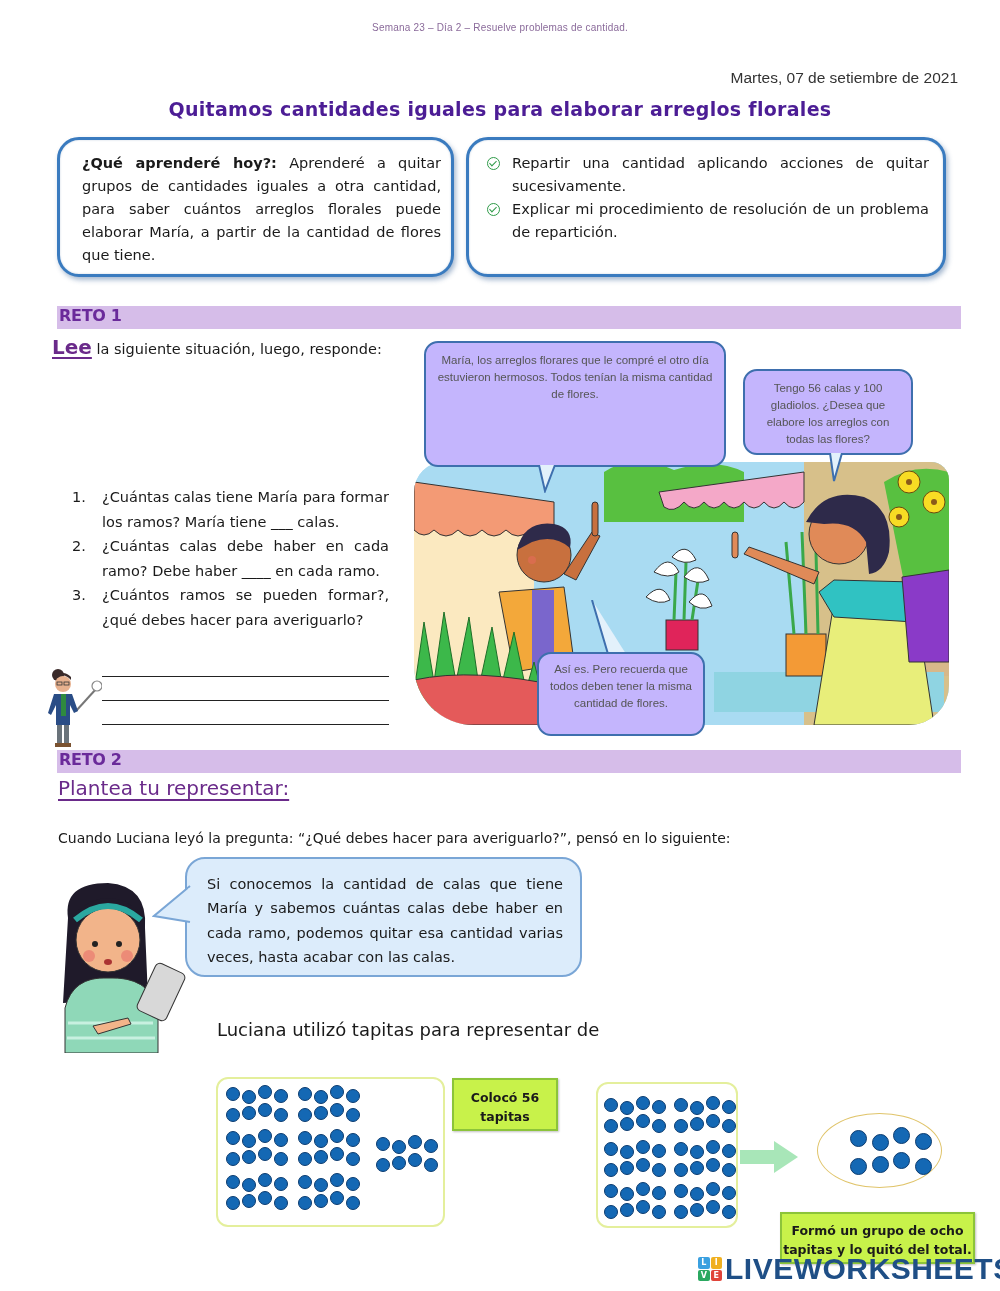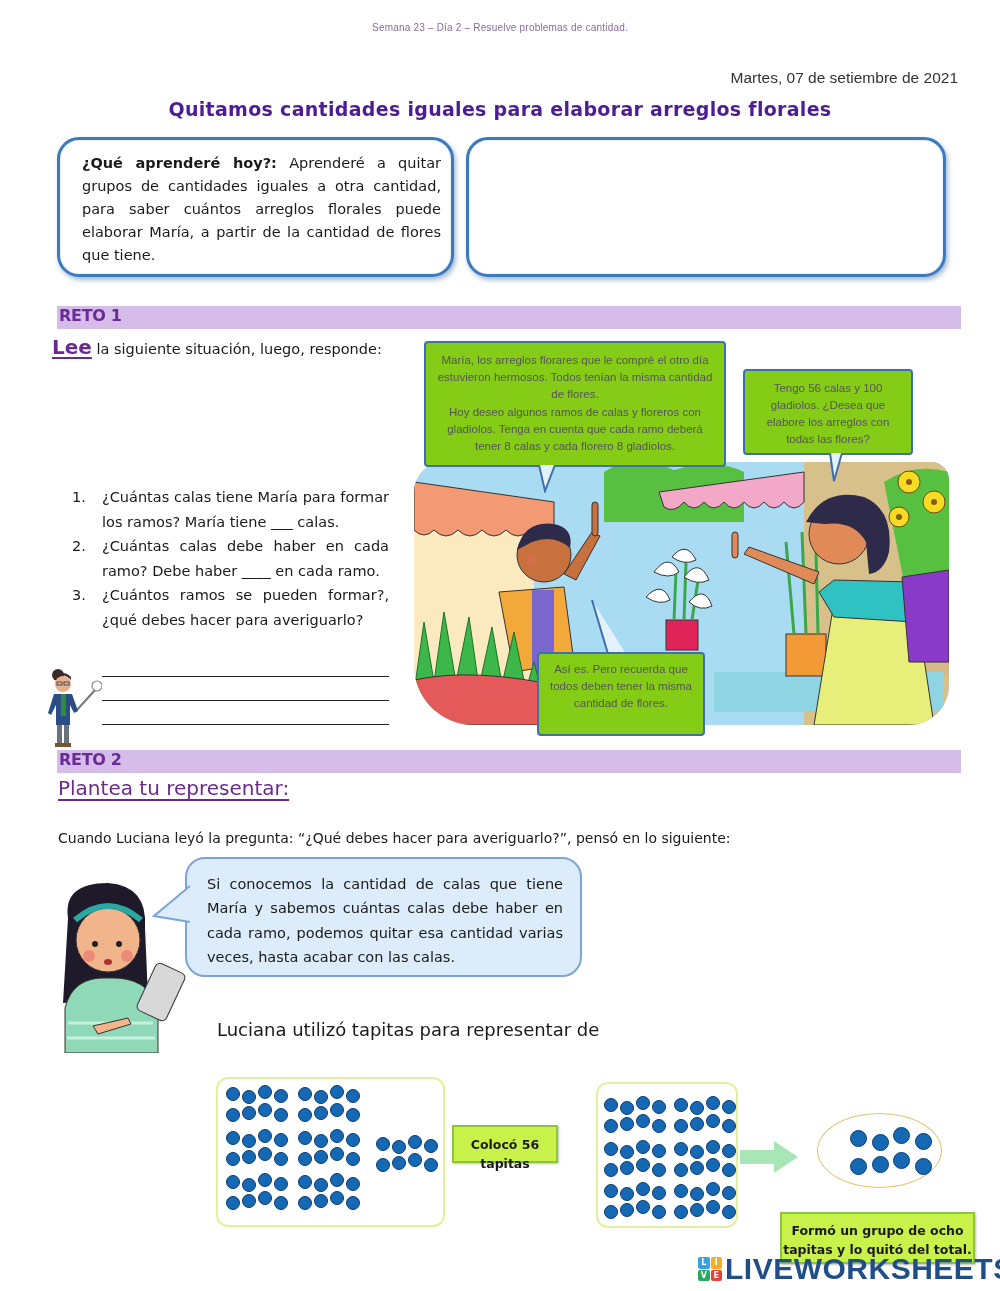--- a/index.html
+++ b/index.html
@@ -28,42 +28,42 @@
 
   .questions { left: 66px; top: 485px; width: 323px; font-size: 14.5px; line-height: 24.5px; }
   .questions ol { list-style: none; }
   .questions li { position: relative; padding-left: 36px; text-align: justify; }
   .questions li .n { position: absolute; left: 6px; top: 0; }
   .ans-line { left: 102px; width: 287px; border-top: 1.5px solid #222; }
 
   .teacher { left: 46px; top: 667px; width: 56px; height: 82px; }
 
   .scene { left: 414px; top: 462px; width: 535px; height: 263px; border-radius: 30px 18px 40px 60px; overflow: hidden; background: #a9dbf2; }
-  .bubble { background: #84cc16; border: 2px solid #3e6fae; border-radius: 4px; text-align: center; font-family: "Liberation Sans", sans-serif; color: #555; font-size: 11.5px; line-height: 17px; }
+  .bubble { background: #c4b5fd; border: 2px solid #3e6fae; border-radius: 14px; text-align: center; font-family: "Liberation Sans", sans-serif; color: #555; font-size: 11.5px; line-height: 17px; }
   .bubble1 { left: 424px; top: 341px; width: 302px; height: 126px; padding: 9px 8px 0; }
   .bubble1 p + p { margin-top: 1px; }
   .bubble2 { left: 743px; top: 369px; width: 170px; height: 86px; padding: 9px 8px 0; }
   .bubble3 { left: 537px; top: 652px; width: 168px; height: 84px; padding: 7px 6px 0; }
 
   .plantea { left: 58px; top: 776px; font-size: 20px; color: #6a2a8a; text-decoration: underline; text-underline-offset: 4px; text-decoration-thickness: 2px; }
   .cuando { left: 58px; top: 830px; font-size: 14px; }
 
   .girl { left: 53px; top: 878px; width: 145px; height: 175px; }
   .lbubble { left: 185px; top: 857px; width: 397px; height: 120px; background: #dcecfb; border: 2px solid #7aa6d6; border-radius: 20px; padding: 13px 17px 0 20px; font-size: 14.5px; line-height: 24.3px; text-align: justify; }
 
   .luciana { left: 217px; top: 1018px; font-size: 18px; line-height: 24.5px; }
 
   .tray { border: 2px solid #e4ef9c; border-radius: 12px; background: #fff; }
   .tray1 { left: 216px; top: 1077px; width: 229px; height: 150px; }
   .tray2 { left: 596px; top: 1082px; width: 142px; height: 146px; }
   .dot { position: absolute; width: 14px; height: 14px; border-radius: 50%; background: #1468b4; border: 1.5px solid #0c3c70; }
   .dot.big { width: 17px; height: 17px; }
 
   .label-box { background: #c8f24a; border: 2px solid #8cc43a; font-family: "DejaVu Sans", sans-serif; font-weight: bold; font-size: 12.5px; text-align: center; color: #1a1a1a; box-shadow: 1px 1px 2px rgba(0,0,0,0.25); }
-  .label1 { left: 452px; top: 1125px; width: 106px; height: 38px; padding-top: 8px; line-height: 19px; }
+  .label1 { left: 452px; top: 1078px; width: 106px; height: 53px; padding-top: 8px; line-height: 19px; }
   .label2 { left: 780px; top: 1212px; width: 195px; height: 52px; padding-top: 7px; line-height: 19px; }
 
   .arrow { left: 740px; top: 1141px; width: 58px; height: 32px; }
   .oval { left: 817px; top: 1113px; width: 125px; height: 75px; border: 1.5px solid #e0c46a; border-radius: 50%; }
 
   .lw { left: 698px; top: 1253px; height: 32px; display: flex; align-items: center; }
   .lw-logo { width: 24px; height: 24px; display: grid; grid-template-columns: 1fr 1fr; grid-template-rows: 1fr 1fr; gap: 1px; margin-right: 3px; }
   .lw-logo span { display: block; font-size: 8px; font-weight: bold; color: #fff; text-align: center; line-height: 11px; border-radius: 2px; }
   .lw-text { font-family: "Liberation Sans", sans-serif; font-weight: bold; font-size: 30px; color: #1f4f86; letter-spacing: 0.5px; line-height: 32px; }
 </style>
@@ -72,20 +72,24 @@
 
 <div class="abs week">Semana 23 – Día 2 – Resuelve problemas de cantidad.</div>
 <div class="abs date">Martes, 07 de setiembre de 2021</div>
 <div class="abs title">Quitamos cantidades iguales para elaborar arreglos florales</div>
 
 <div class="abs goal-box goal-left">
   <b>¿Qué aprenderé hoy?:</b>
   <span>Aprenderé a quitar grupos de cantidades iguales a otra cantidad, para saber cuántos arreglos florales puede elaborar María, a partir de la cantidad de flores que tiene.</span>
 </div>
 <div class="abs goal-box goal-right">
+  <ul>
+    <li><span class="check"></span><span>Repartir una cantidad aplicando acciones de quitar sucesivamente.</span></li>
+    <li><span class="check"></span><span>Explicar mi procedimiento de resolución de un problema de repartición.</span></li>
+  </ul>
 </div>
 
 <div class="abs band" style="top:306px;">
   <span>RETO 1</span>
 </div>
 <div class="abs lee">
   <b>Lee</b><span> la siguiente situación, luego, responde:</span>
 </div>
 
 <div class="abs questions">
@@ -167,21 +171,20 @@
         <circle cx="495" cy="20" r="3"></circle>
         <circle cx="520" cy="40" r="3"></circle>
         <circle cx="485" cy="55" r="3"></circle>
       </g>
     <path d="M488 115 L535 108 L535 200 L495 200Z" fill="#8a3ac8" stroke="#333" stroke-width="1"></path>
   </svg>
 </div>
 
 <div class="abs bubble bubble1">
   <p>María, los arreglos florares que le compré el otro día estuvieron hermosos. Todos tenían la misma cantidad de flores.</p>
-  <p>Hoy deseo algunos ramos de calas y floreros con gladiolos. Tenga en cuenta que cada ramo deberá tener 8 calas y cada florero 8 gladiolos.</p>
 </div>
 <svg class="abs" style="left:537px;top:465px;" width="20" height="28">
     <path d="M2 0 L8 26 L18 0" fill="#e3f1fb" stroke="#3e6fae" stroke-width="2"></path>
   </svg>
 
 <div class="abs bubble bubble2">Tengo 56 calas y 100 gladiolos. ¿Desea que elabore los arreglos con todas las flores?</div>
 <svg class="abs" style="left:826px;top:453px;" width="20" height="30">
     <path d="M4 0 L8 28 L16 0" fill="#e3f1fb" stroke="#3e6fae" stroke-width="2"></path>
   </svg>
 

